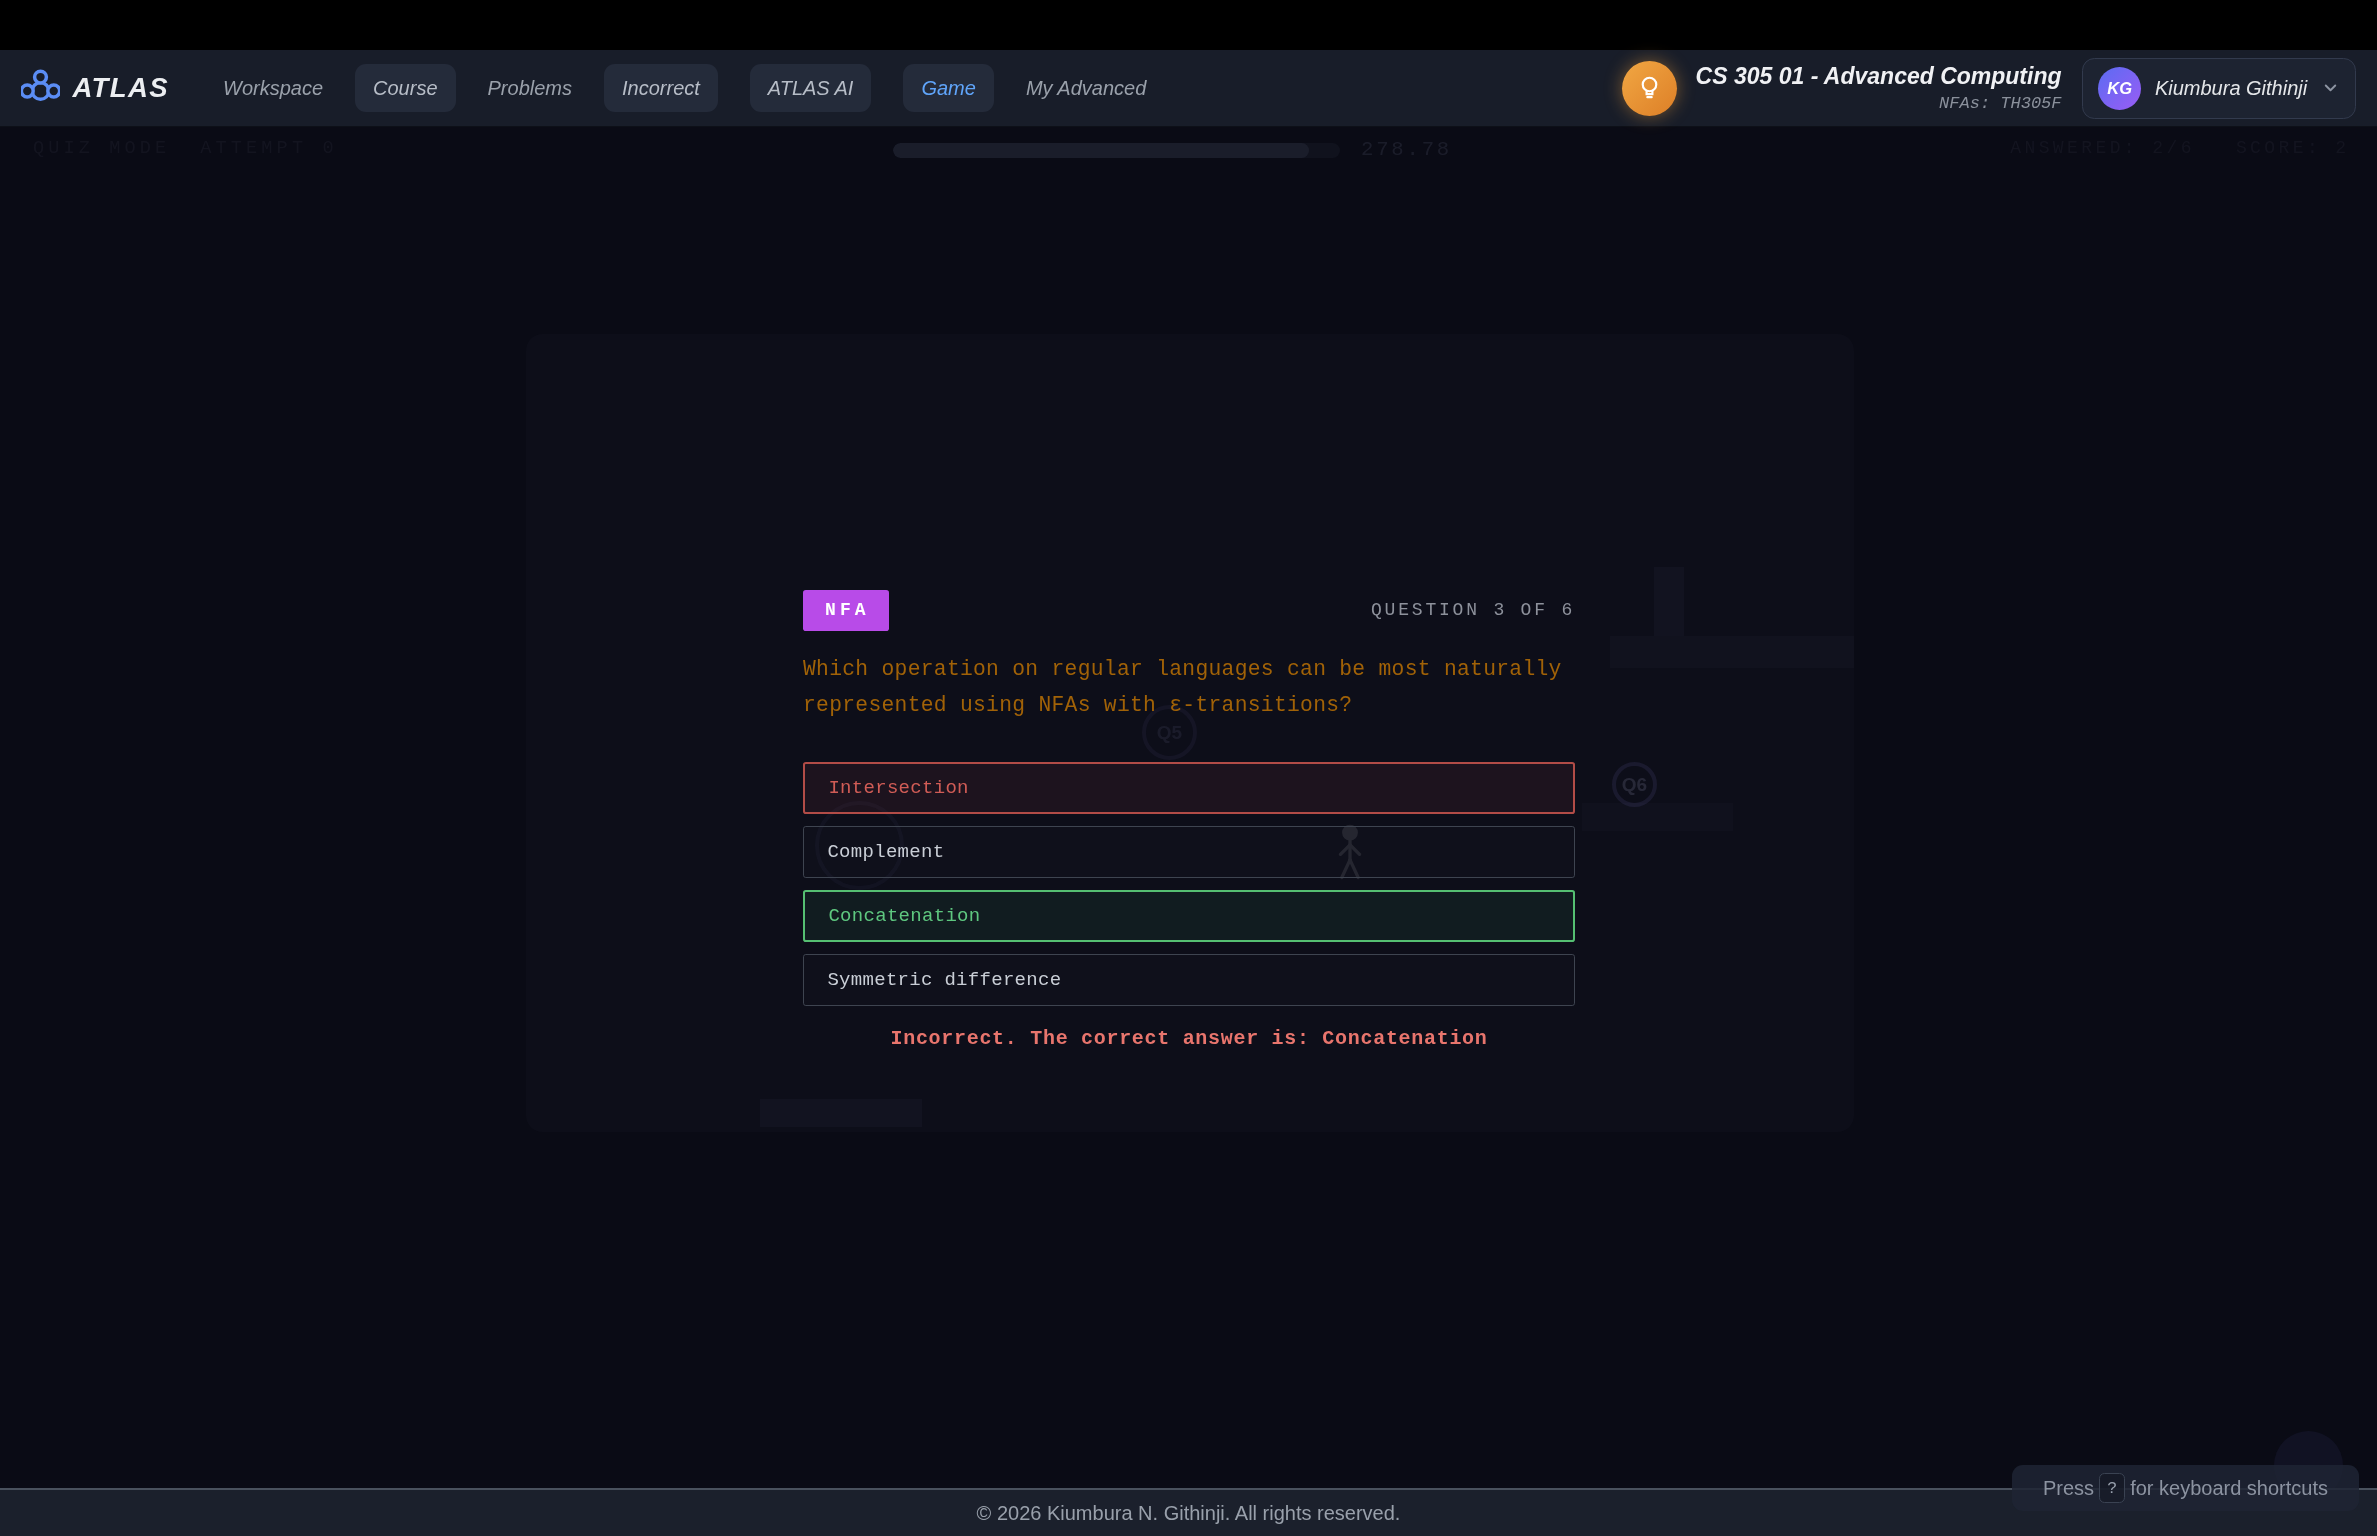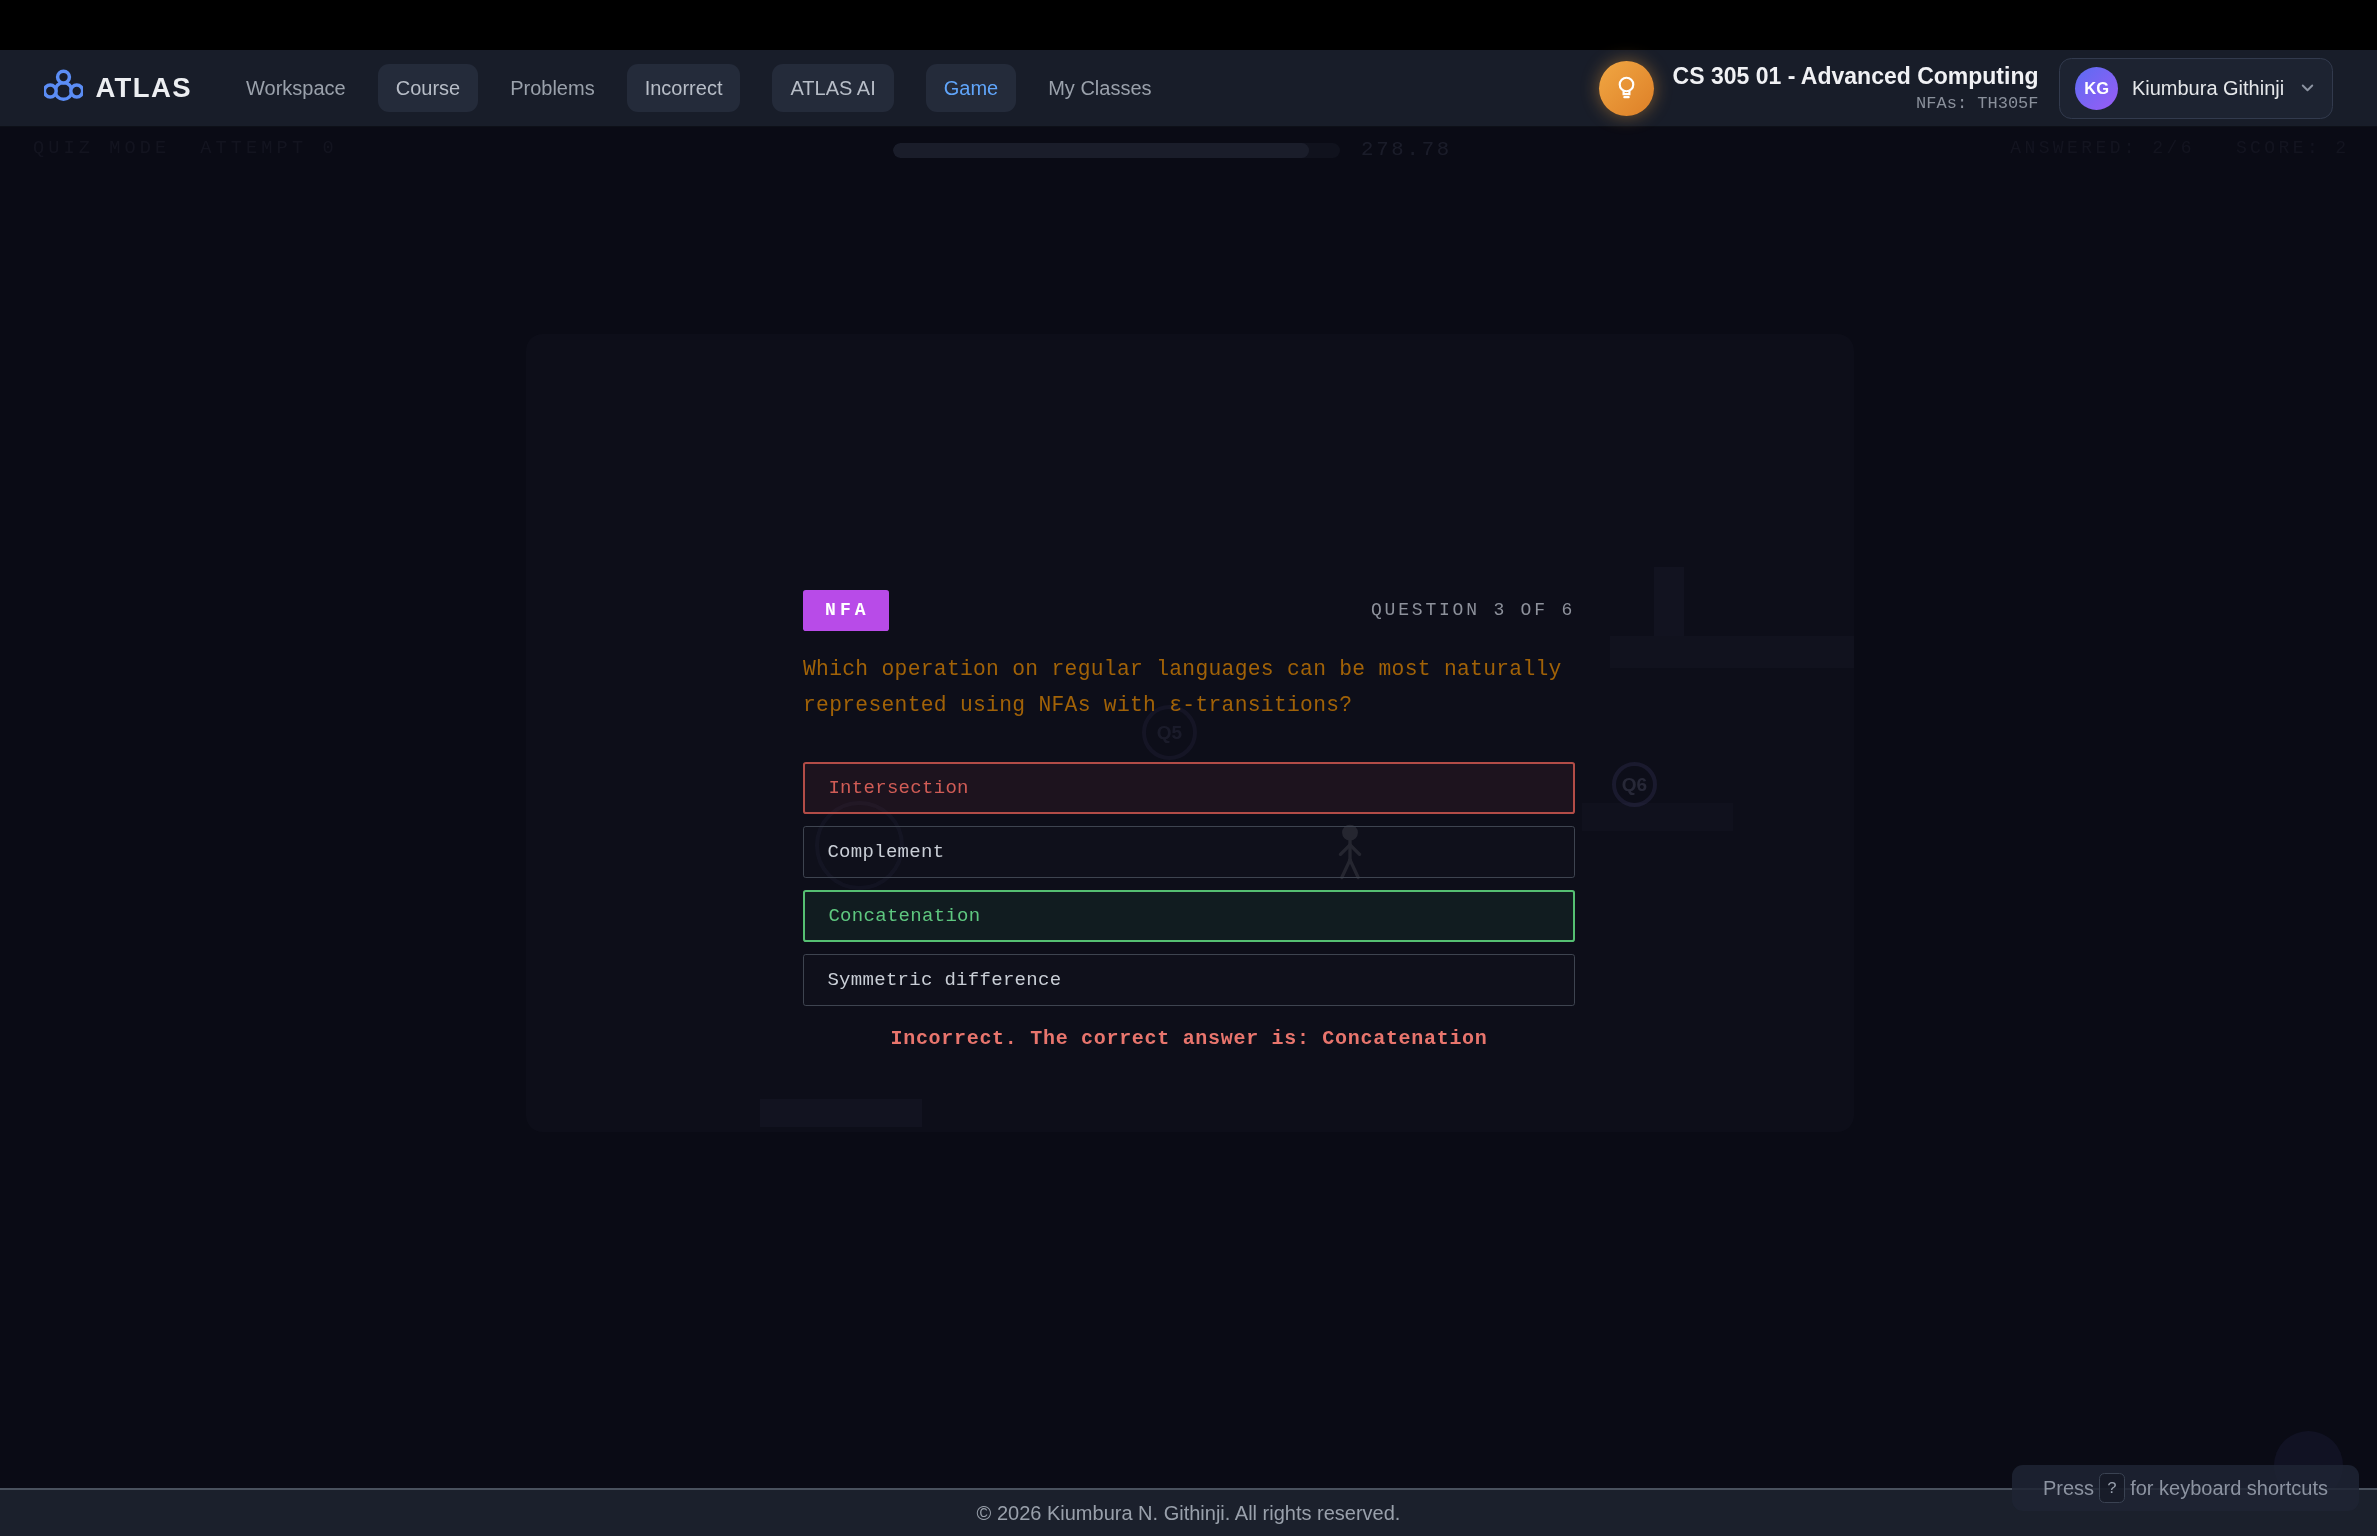--- a/index.html
+++ b/index.html
@@ -5,21 +5,21 @@
   * { margin:0; padding:0; box-sizing:border-box; }
   html,body { width:2377px; height:1537px; background:#0a0b15; overflow:hidden; }
   body { font-family:"Liberation Sans", sans-serif; position:relative; }
 
   
   .topstrip { position:absolute; left:0; top:0; width:100%; height:50px; background:#000; }
 
   
   .navbar { position:absolute; left:0; top:50px; width:100%; height:77px;
             background:#181d29; border-bottom:1.4px solid #0d1018;
-            display:flex; align-items:center; padding:0 44px; }
+            display:flex; align-items:center; padding:0 21px;font-style:italic; }
   .brand { display:flex; align-items:center; gap:12.4px; cursor:pointer; }
   .brand-name { color:#eceef1; font-size:27.5px; font-weight:700; letter-spacing:1.4px; }
   .nav-links { display:flex; align-items:center; gap:32px; margin-left:54px; }
   .nav-link { color:#9aa1ab; font-size:20px; white-space:nowrap; cursor:pointer; }
   .nav-link.pill { background:#242b3a; border-radius:11px; padding:12.4px 18px; color:#b7bdc7; }
   .nav-link.pill.active { color:#60a5fa; }
   .nav-right { margin-left:auto; display:flex; align-items:center; }
   .bulb-btn { width:55px; height:55px; border-radius:50%;
               background:linear-gradient(135deg,#f1a743,#dd7f27);
               box-shadow:0 0 18px rgba(240,160,60,.45);
@@ -121,21 +121,21 @@
     </span>
     <span class="brand-name">ATLAS</span>
   </div>
   <div class="nav-links">
     <span class="nav-link">Workspace</span>
     <span class="nav-link pill">Course</span>
     <span class="nav-link">Problems</span>
     <span class="nav-link pill">Incorrect</span>
     <span class="nav-link pill">ATLAS AI</span>
     <span class="nav-link pill active">Game</span>
-    <span class="nav-link">My Classes</span>
+    <span class="nav-link">My Advanced</span>
   </div>
   <div class="nav-right">
     <div class="bulb-btn">
       <span>
         <svg width="29" height="29" viewBox="0 0 24 24" fill="none" stroke="#ffffff" stroke-width="1.8" stroke-linecap="round">
           <circle cx="12" cy="9.5" r="5.6"></circle>
           <path d="M9.6 15 L9.6 17.5 L14.4 17.5 L14.4 15"></path>
           <path d="M10.2 20 L13.8 20"></path>
         </svg>
       </span>

